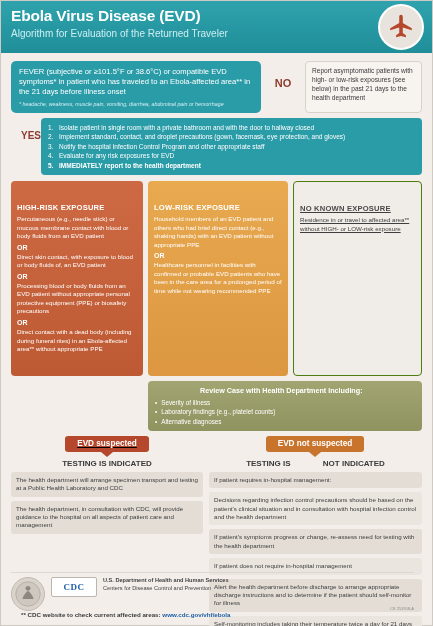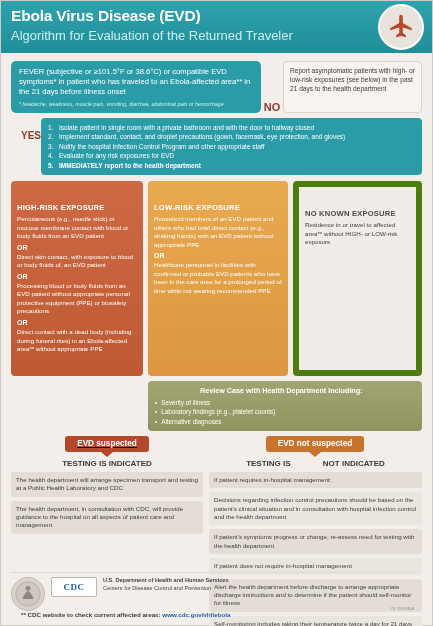--- a/index.html
+++ b/index.html
@@ -25,21 +25,21 @@
     color: #fff;
   }
   .header h1 {
     font-size: 15.5px;
     font-weight: bold;
     letter-spacing: -0.2px;
     line-height: 1.05;
   }
   .header h1 .evd { font-weight: bold; }
   .header .sub {
-    font-size: 13px;
+    font-size: 10px;
     color: #cdeef1;
     margin-top: 4px;
     font-style: normal;
   }
   .plane-badge {
     position: absolute;
     right: 8px; top: 3px;
     width: 46px; height: 46px;
     border-radius: 50%;
     background: #e9e3dd;
@@ -56,21 +56,21 @@
     border-radius: 5px;
     padding: 6px 8px;
   }
   .teal-box .t1 { font-size: 7.6px; line-height: 1.3; }
   .teal-box .foot {
     font-size: 5.3px;
     color: #d4eef1;
     margin-top: 4px;
     font-style: italic;
   }
-  .row-top { display: flex; align-items: flex-end; gap: 1px; }
+  .row-top { display: flex; align-items: flex-start; gap: 12px; }
   .col-fever { width: 250px; }
   .no-label {
     font-size: 11px; font-weight: bold; color: #8d3b2f;
     padding-top: 16px;
     width: 20px; text-align: center;
   }
   .col-report { flex: 1; }
   .report-box {
     background: #f7f4f0;
     border: 1px solid #d8d2cb;
@@ -111,22 +111,23 @@
   }
   .exp-low {
     width: 140px;
     background: #e5a34b;
     background: linear-gradient(180deg,#e8a94f,#dc9740);
     color: #ffffff;
   }
   .exp-none {
     flex: 1;
     background: #f0ece7;
-    border: 6px solid #4d7c0f;
+    border: 1px solid #4d7c0f;
     color: #3e3e3e;
+    text-decoration: underline;
   }
   .exp-title {
     font-size: 7.6px; font-weight: bold; letter-spacing: 0.2px;
     margin-bottom: 3px;
   }
   .exp-none .exp-title { color: #4a4a4a; }
   .exp-body { font-size: 6.2px; line-height: 1.38; }
   .or { font-weight: bold; font-size: 7px; margin: 3px 0 2px; }
 
   

